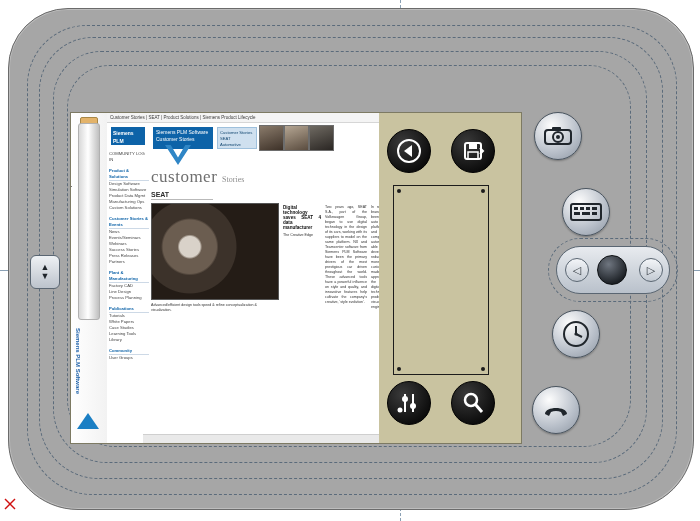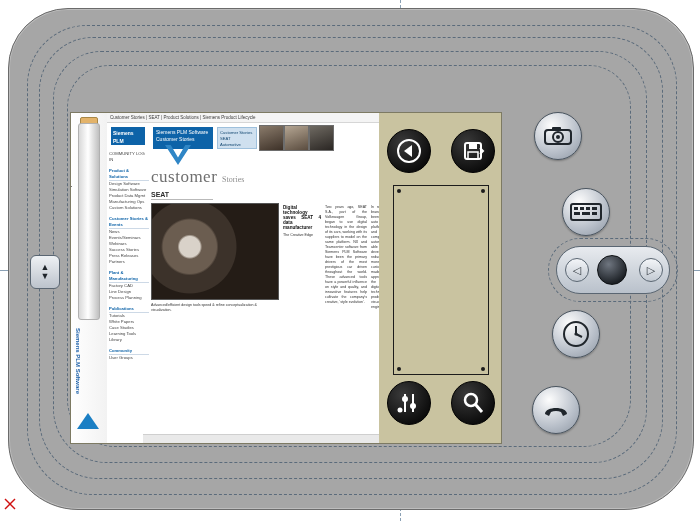--- a/index.html
+++ b/index.html
@@ -54,20 +54,21 @@
 
   
   #screen-panel {
     position: absolute;
     left: 70px;
     top: 112px;
     width: 430px;
     height: 330px;
     background: #c9c3a0;
     border: 1px solid #7d7a63;
+    padding-left: 20px;
   }
   #browser-area {
     position: absolute;
     left: 0; top: 0;
     width: 308px;
     height: 330px;
     background: #ffffff;
     border-right: 1px solid #9a9782;
     overflow: hidden;
   }

